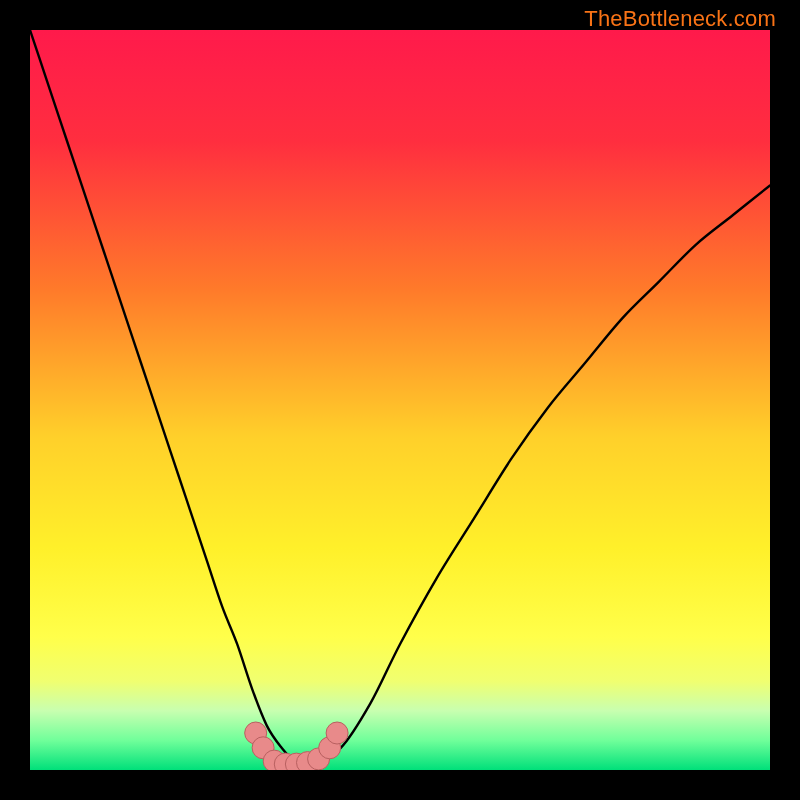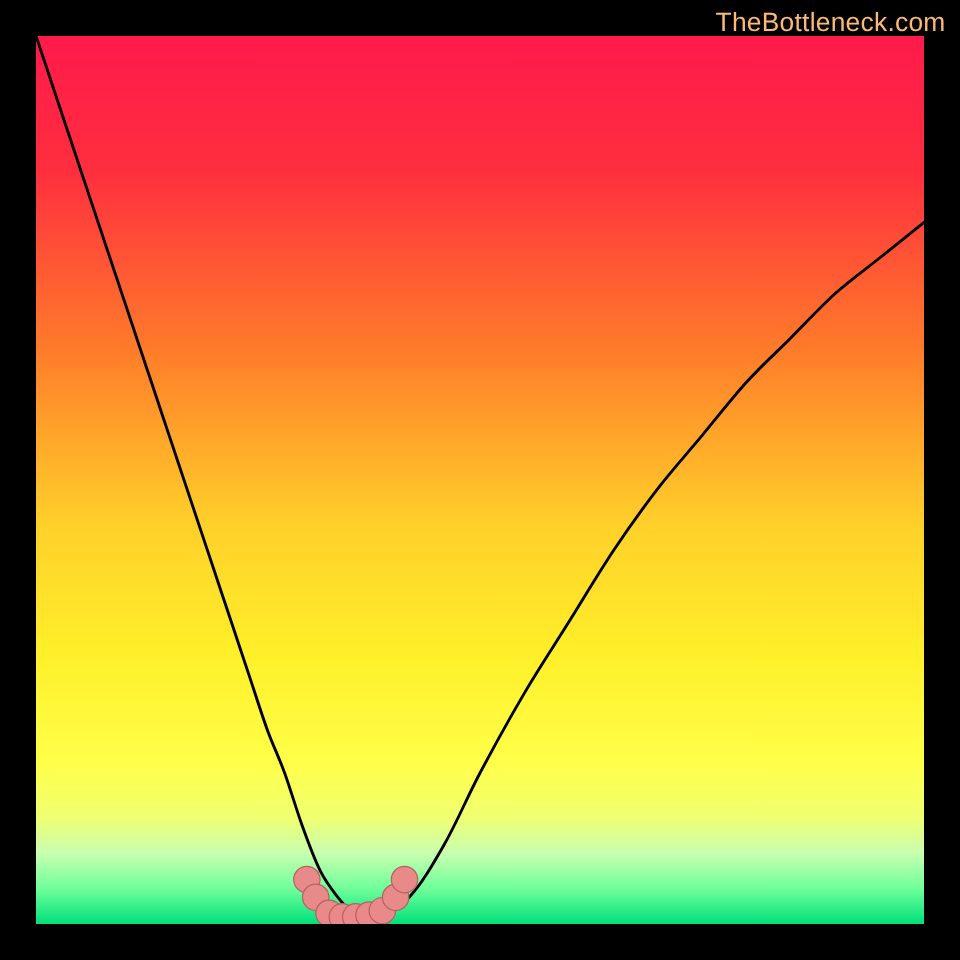--- a/index.html
+++ b/index.html
@@ -21,24 +21,24 @@
   .gradient {
     position: absolute;
     left: 0;
     top: 0;
     width: 100%;
     height: 100%;
   }
   .watermark {
     position: absolute;
     top: 6px;
-    right: 12px;
+    right: 24px;
     font-family: Arial, Helvetica, sans-serif;
     font-size: 22px;
-    color: #fdba74;
+    color: #f97316;
     font-weight: 500;
     letter-spacing: 0.2px;
     margin-left: 15px;
   }
   svg.curves {
     position: absolute;
     left: 0;
     top: 0;
     width: 100%;
     height: 100%;

